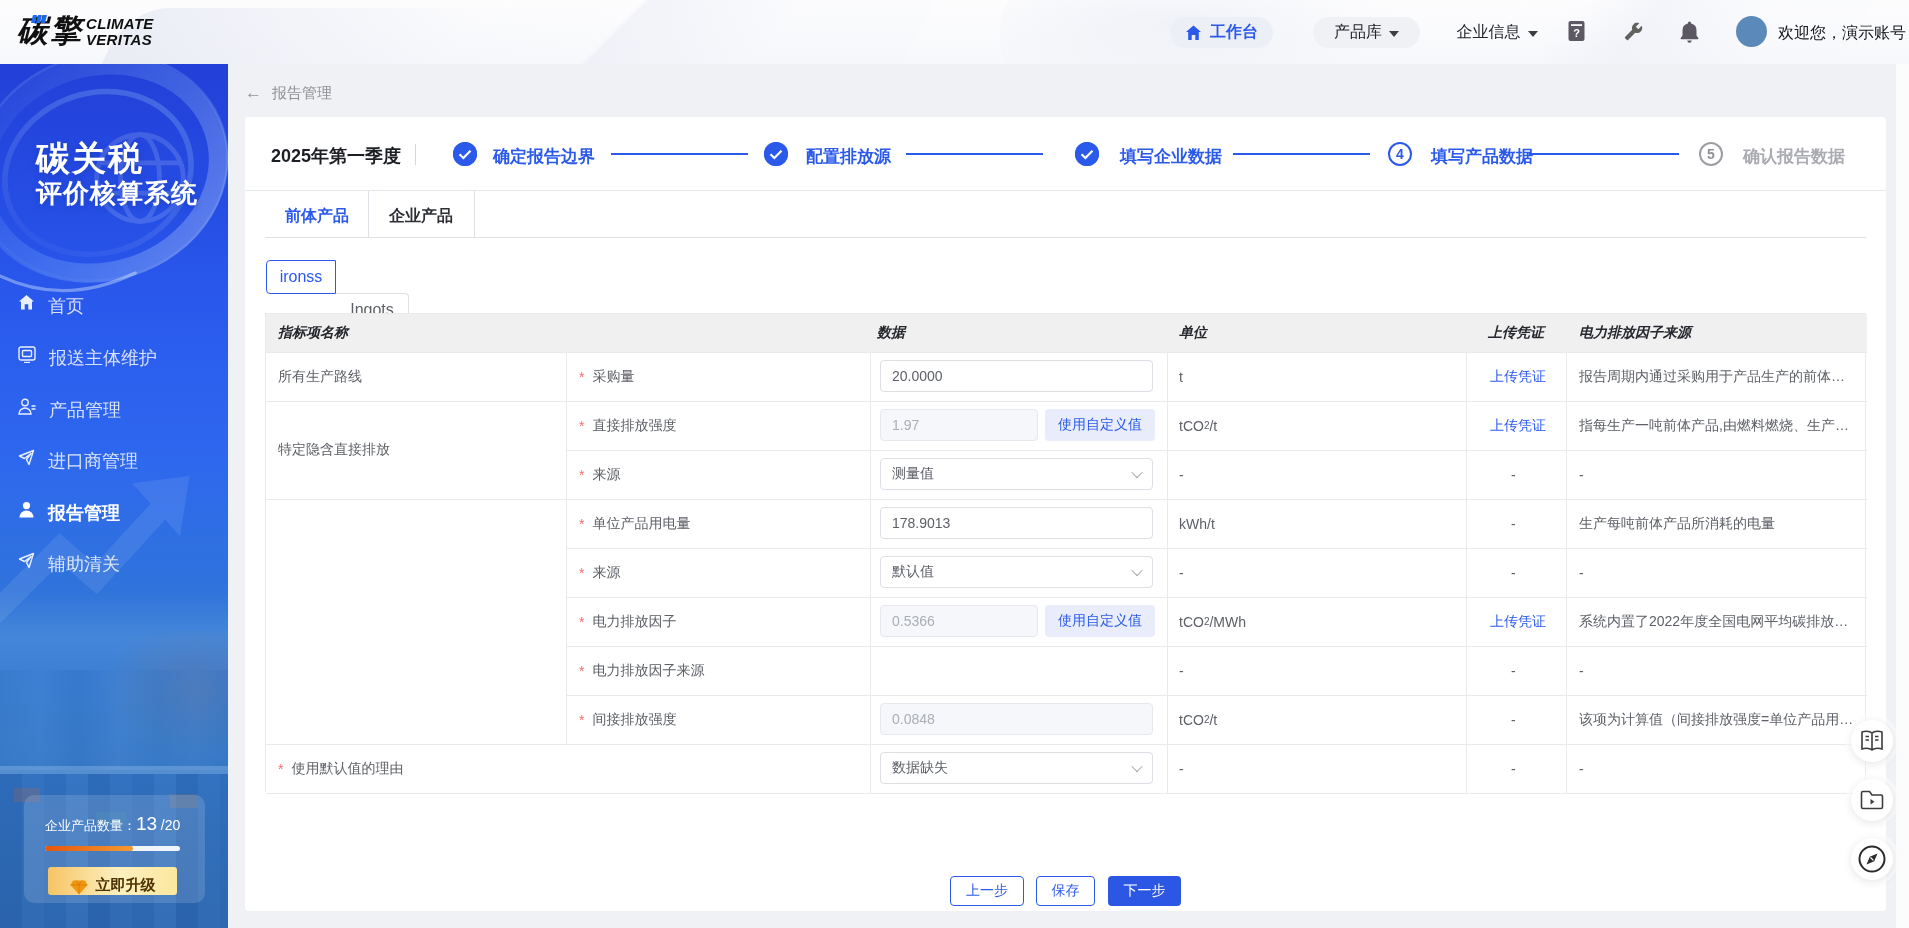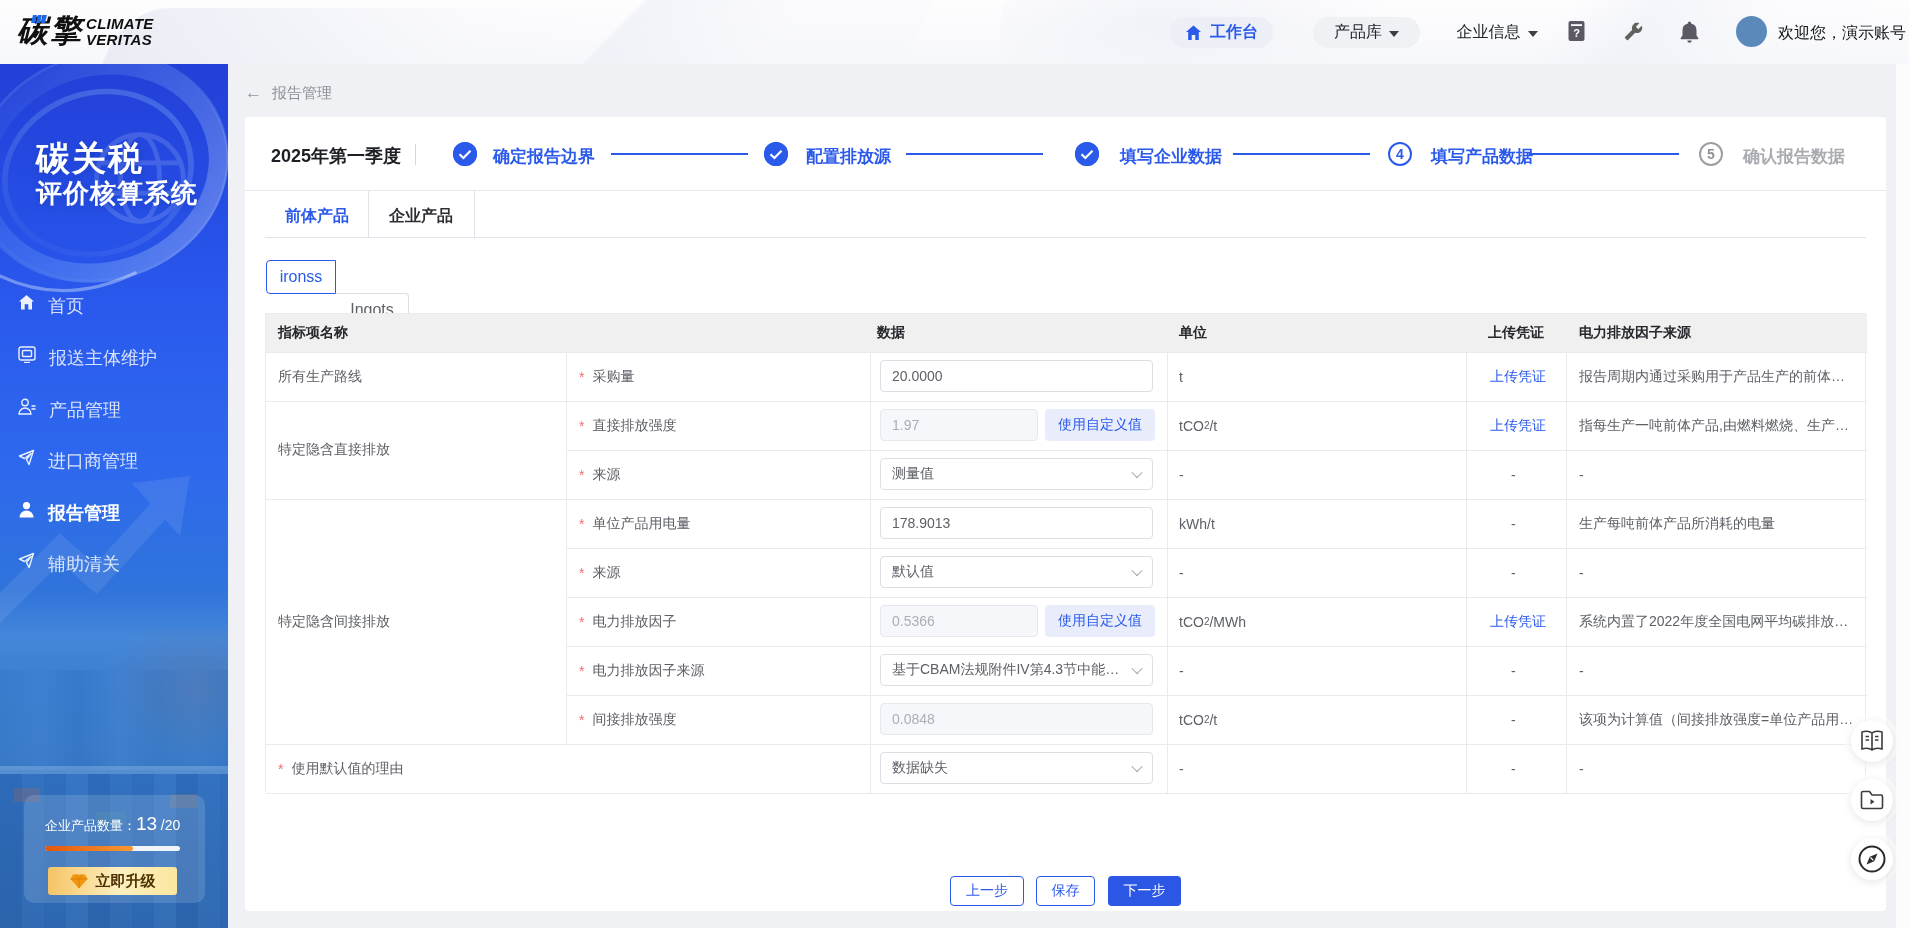--- a/index.html
+++ b/index.html
@@ -44,21 +44,21 @@
 .menu-item { position:absolute; left:18px; display:flex; color:rgba(255,255,255,0.82); font-size:18px; }
 .menu-item svg { margin-right:13px; }
 .menu-item.active { color:#fff; font-weight:bold; }
 
 #quota { position:absolute; left:24px; top:731px; width:181px; height:108px; background:rgba(255,255,255,0.14); border-radius:10px; }
 #quota .line1 { position:absolute; left:21px; top:18px; color:#fff; font-size:13px; white-space:nowrap; }
 #quota .line1 b { font-size:19px; font-weight:normal; }
 #quota .line1 span.small { font-size:14px; }
 #quota .bar { position:absolute; left:21px; top:51px; width:135px; height:5px; border-radius:3px; background:rgba(255,255,255,0.92); }
 #quota .bar .fill { position:absolute; left:0; top:0; width:88px; height:5px; border-radius:3px; background:linear-gradient(90deg,#e4560a,#f59a34); }
-#upgrade { position:absolute; left:48px; top:803px; width:129px; height:28px; border-radius:3px; background:linear-gradient(90deg,#f6c465,#fdf0c0 55%,#fbe79e); display:flex; align-items:center; justify-content:center; font-size:15px; font-weight:bold; color:#4c3000; }
+#upgrade { position:absolute; left:48px; top:803px; width:129px; height:28px; border-radius:3px; background:linear-gradient(90deg,#f6c465,#fdf0c0 55%,#fbe79e); display:flex; align-items:flex-end; justify-content:center; font-size:15px; font-weight:bold; color:#4c3000; }
 #upgrade svg { margin-right:8px; }
 
 
 #main { position:absolute; left:228px; top:64px; width:1681px; height:864px; background:#f0f1f4; }
 #breadcrumb { position:absolute; left:17px; top:19px; color:#8f9095; font-size:15px; display:flex; align-items:center; }
 #breadcrumb .arr { font-size:17px; margin-right:10px; color:#909399; }
 #card { position:absolute; left:17px; top:53px; width:1641px; height:794px; background:#fff; border-radius:4px; }
 
 
 #quarter { position:absolute; left:26px; top:27px; font-size:18px; font-weight:bold; color:#1c1f24; }
@@ -77,21 +77,21 @@
 .tabv { position:absolute; top:74px; width:1px; height:46px; background:#dfe2e8; }
 .tabtext { position:absolute; top:89px; font-size:16px; font-weight:bold; }
 
 
 .rbtn { position:absolute; top:143px; height:34px; display:flex; align-items:center; justify-content:center; font-size:16px; background:#fff; }
 #rb1 { left:21px; width:70px; border:1px solid #2b5aeb; color:#2b5aeb; border-radius:4px 0 0 4px; z-index:2; }
 #rb2 { left:91px; width:73px; border:1px solid #dcdfe6; border-left:none; color:#5d6066; border-radius:0 4px 4px 0;margin-top:33px; }
 
 
 #tbl { position:absolute; left:20px; top:196px; width:1601px; height:479px; border:1px solid #e9eaec; border-bottom:none; }
-.th { position:absolute; top:0; height:38px; background:#f0f0f0; display:flex; align-items:center; font-size:14px; font-weight:bold; color:#25272c; }
+.th { position:absolute; top:0; height:38px; background:#f0f0f0; display:flex; align-items:center; font-size:14px; font-weight:bold; color:#25272c;font-style:italic; }
 .hline { position:absolute; left:0; width:1601px; height:1px; background:#e9eaec; }
 .vline { position:absolute; width:1px; background:#e9eaec; }
 .cell { position:absolute; font-size:14px; color:#5d6066; display:flex; align-items:center; }
 .star { color:#f56c6c; margin-right:8px; font-size:14px; }
 .inp { position:absolute; height:32px; border:1px solid #dcdfe6; border-radius:4px; background:#fff; font-size:14px; color:#5d6066; display:flex; align-items:center; padding-left:11px; }
 .inp.dis { background:#f5f7fa; border-color:#e6e8ee; color:#abaeb5; }
 .btn-custom { position:absolute; width:110px; height:32px; background:#e9edfb; border-radius:4px; color:#2b5aeb; font-size:14px; display:flex; align-items:center; justify-content:center; }
 .sel { position:absolute; width:273px; height:32px; border:1px solid #dcdfe6; border-radius:4px; background:#fff; font-size:14px; color:#5d6066; display:flex; align-items:center; padding-left:11px; }
 .sel .chev { position:absolute; right:10px; top:11px; width:9px; height:9px; }
 .sel .chev::before { content:""; position:absolute; left:0; top:0; width:7px; height:7px; border-right:1.5px solid #a3a6ad; border-bottom:1.5px solid #a3a6ad; transform:rotate(45deg) translate(-1px,-1px); }
@@ -315,41 +315,39 @@
       <div class="hline" style="top:479px"></div>
 
       <div class="vline" style="left:300px;top:38px;height:392px"></div>
       <div class="vline" style="left:604px;top:38px;height:441px"></div>
       <div class="vline" style="left:901px;top:38px;height:441px"></div>
       <div class="vline" style="left:1200px;top:38px;height:441px"></div>
       <div class="vline" style="left:1300px;top:38px;height:441px"></div>
 
       <div class="cell" style="left:12px;top:38px;height:49px">所有生产路线</div>
       <div class="cell" style="left:12px;top:87px;height:98px">特定隐含直接排放</div>
-      <div class="cell" style="left:12px;top:185px;height:245px">特定隐含间接排放</div>
       <div class="cell" style="left:12px;top:430px;height:49px"><span class="star">*</span>使用默认值的理由</div>
 
       <div class="cell" style="left:313px;top:38px;height:49px"><span class="star">*</span>采购量</div>
       <div class="cell" style="left:313px;top:87px;height:49px"><span class="star">*</span>直接排放强度</div>
       <div class="cell" style="left:313px;top:136px;height:49px"><span class="star">*</span>来源</div>
       <div class="cell" style="left:313px;top:185px;height:49px"><span class="star">*</span>单位产品用电量</div>
       <div class="cell" style="left:313px;top:234px;height:49px"><span class="star">*</span>来源</div>
       <div class="cell" style="left:313px;top:283px;height:49px"><span class="star">*</span>电力排放因子</div>
       <div class="cell" style="left:313px;top:332px;height:49px"><span class="star">*</span>电力排放因子来源</div>
       <div class="cell" style="left:313px;top:381px;height:49px"><span class="star">*</span>间接排放强度</div>
 
       <div class="inp" style="left:614px;top:46px;width:273px">20.0000</div>
       <div class="inp dis" style="left:614px;top:95px;width:158px">1.97</div>
       <div class="btn-custom" style="left:779px;top:95px">使用自定义值</div>
       <div class="sel" style="left:614px;top:144px">测量值<span class="chev"></span></div>
       <div class="inp" style="left:614px;top:193px;width:273px">178.9013</div>
       <div class="sel" style="left:614px;top:242px">默认值<span class="chev"></span></div>
       <div class="inp dis" style="left:614px;top:291px;width:158px">0.5366</div>
       <div class="btn-custom" style="left:779px;top:291px">使用自定义值</div>
-      <div class="sel" style="left:614px;top:340px">基于CBAM法规附件IV第4.3节中能…<span class="chev"></span></div>
       <div class="inp dis" style="left:614px;top:389px;width:273px">0.0848</div>
       <div class="sel" style="left:614px;top:438px">数据缺失<span class="chev"></span></div>
 
       <div class="cell" style="left:913px;top:38px;height:49px">t</div>
       <div class="cell" style="left:913px;top:87px;height:49px">tCO<sub class="s2">2</sub>/t</div>
       <div class="cell" style="left:913px;top:136px;height:49px">-</div>
       <div class="cell" style="left:913px;top:185px;height:49px">kWh/t</div>
       <div class="cell" style="left:913px;top:234px;height:49px">-</div>
       <div class="cell" style="left:913px;top:283px;height:49px">tCO<sub class="s2">2</sub>/MWh</div>
       <div class="cell" style="left:913px;top:332px;height:49px">-</div>

